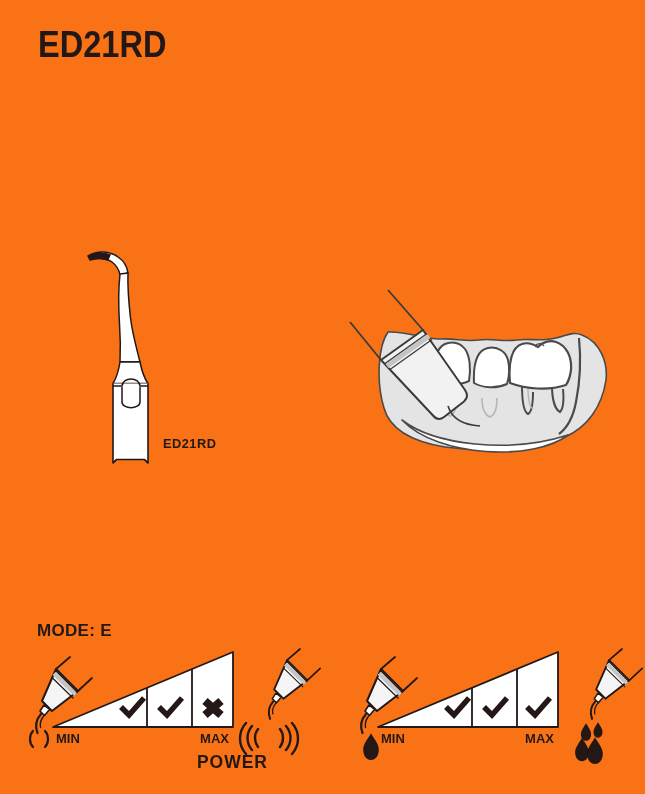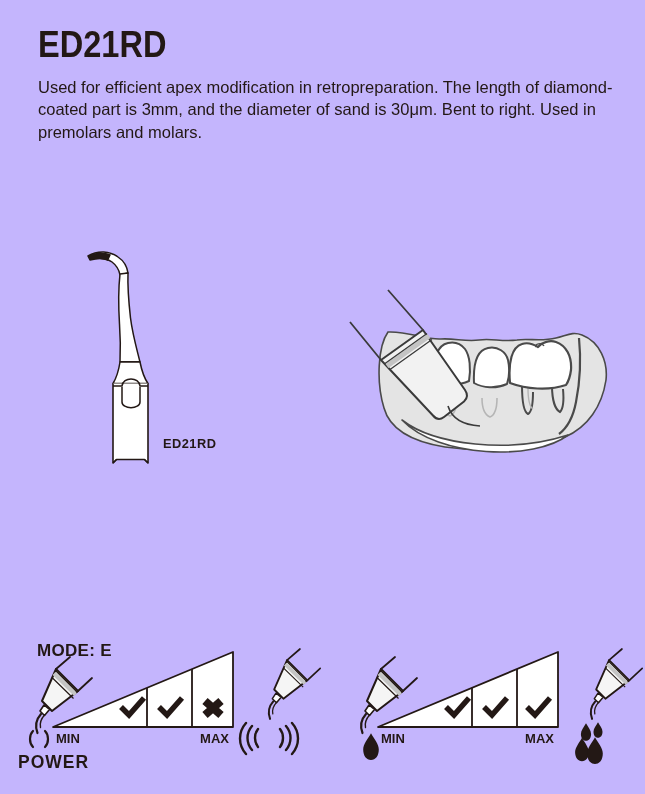--- a/index.html
+++ b/index.html
@@ -1,40 +1,40 @@
 <!DOCTYPE html>
 <html><head>
 <meta charset="utf-8">
 <style>
   html,body{margin:0;padding:0;background:#fff;}
   .page{
-    position:relative;width:645px;height:794px;background:#c4b5fd;overflow:hidden;
+    position:relative;width:645px;height:794px;background:#f97316;overflow:hidden;
     font-family:"Liberation Sans",sans-serif;color:#231815;
   }
   .title{
     position:absolute;left:38px;top:24px;margin:0;
     font-size:37px;font-weight:bold;letter-spacing:0px;
     transform:scaleX(0.88);transform-origin:left center;white-space:nowrap;
   }
   .description{
     position:absolute;left:38px;top:76px;width:582px;
     font-size:16.5px;line-height:22.4px;
   }
   .tip-label{
     position:absolute;left:163px;top:436px;
     font-size:13.5px;font-weight:bold;letter-spacing:0.5px;
     transform:scaleX(0.95);transform-origin:left center;
   }
   .mode-label{
     position:absolute;left:37px;top:621px;
-    font-size:17px;font-weight:bold;letter-spacing:0.3px;margin-top:20px;
+    font-size:17px;font-weight:bold;letter-spacing:0.3px;
   }
   .figure{position:absolute;}
   .diagram-caption{
-    position:absolute;top:752px;width:250px;text-align:left;
+    position:absolute;top:752px;width:250px;text-align:right;
     font-size:17.5px;font-weight:bold;letter-spacing:1px;
   }
   svg text{
     font-family:"Liberation Sans",sans-serif;font-weight:bold;fill:#231815;
   }
   .ink-stroke{stroke:#231815;fill:none;}
 </style>
 </head>
 <body>
 
@@ -51,21 +51,20 @@
         <path d="M12.5,58 C9,62 7.5,66 8.5,70.5" stroke="#231815" stroke-width="1.4" fill="none" stroke-linecap="round"></path>
         <path d="M24,12 L38,0 M46,34 L60,21" stroke="#231815" stroke-width="1.8" fill="none" stroke-linecap="round"></path>
       </g>
       <path id="drop" d="M0,-9 C2.5,-4.5 6,-0.5 6,3.5 C6,8.5 3.5,11.5 0,11.5 C-3.5,11.5 -6,8.5 -6,3.5 C-6,-0.5 -2.5,-4.5 0,-9 Z" fill="#231815"></path>
     </defs>
   </svg>
 
   <h1 class="title">ED21RD</h1>
 
   <div class="description">
-    <div>Used for efficient apex modification in retropreparation. The length of diamond-coated part is 3mm, and the diameter of sand is 30μm. Bent to right. Used in premolars and molars.</div>
   </div>
 
   <svg class="figure" style="left:72px;top:246px" width="160" height="228" viewBox="0 0 160 228">
 
     <path d="M16,10 C26,4 38,5 46,11 C52,15 55,20 56,27 L48,29 C47,23 44,19 40,16 C33,11 25,12 18,14 Z" fill="#fff" stroke="#231815" stroke-width="1.5" stroke-linejoin="round"></path>
 
     <path d="M16,10 C24,5.5 32,5.5 39,8.5 L36,15 C29,12.5 23,12.5 18,14 Z" fill="#231815"></path>
 
     <path d="M48,28 C46,46 46.5,62 47.5,78 C48.5,92 48.5,104 48,116 L68,116 C64,100 60.5,88 58.5,72 C56.5,54 55.5,40 56,27 Z" fill="#fff" stroke="#231815" stroke-width="1.5" stroke-linejoin="round"></path>
     <path d="M48,116 L68,116" class="ink-stroke" stroke-width="1.4"></path>

